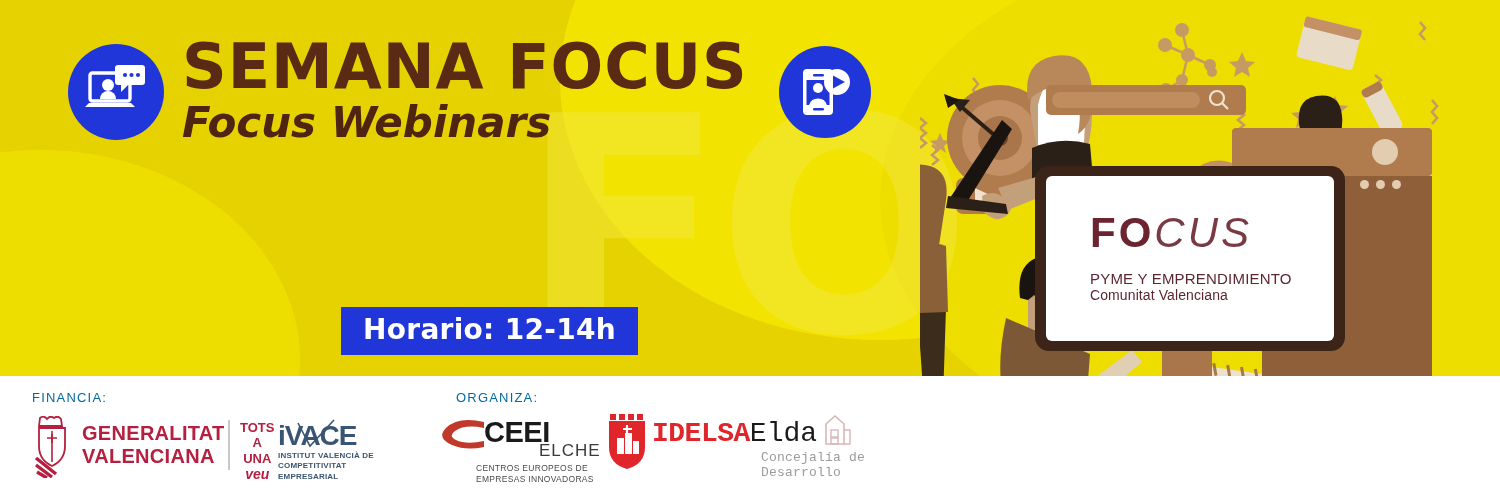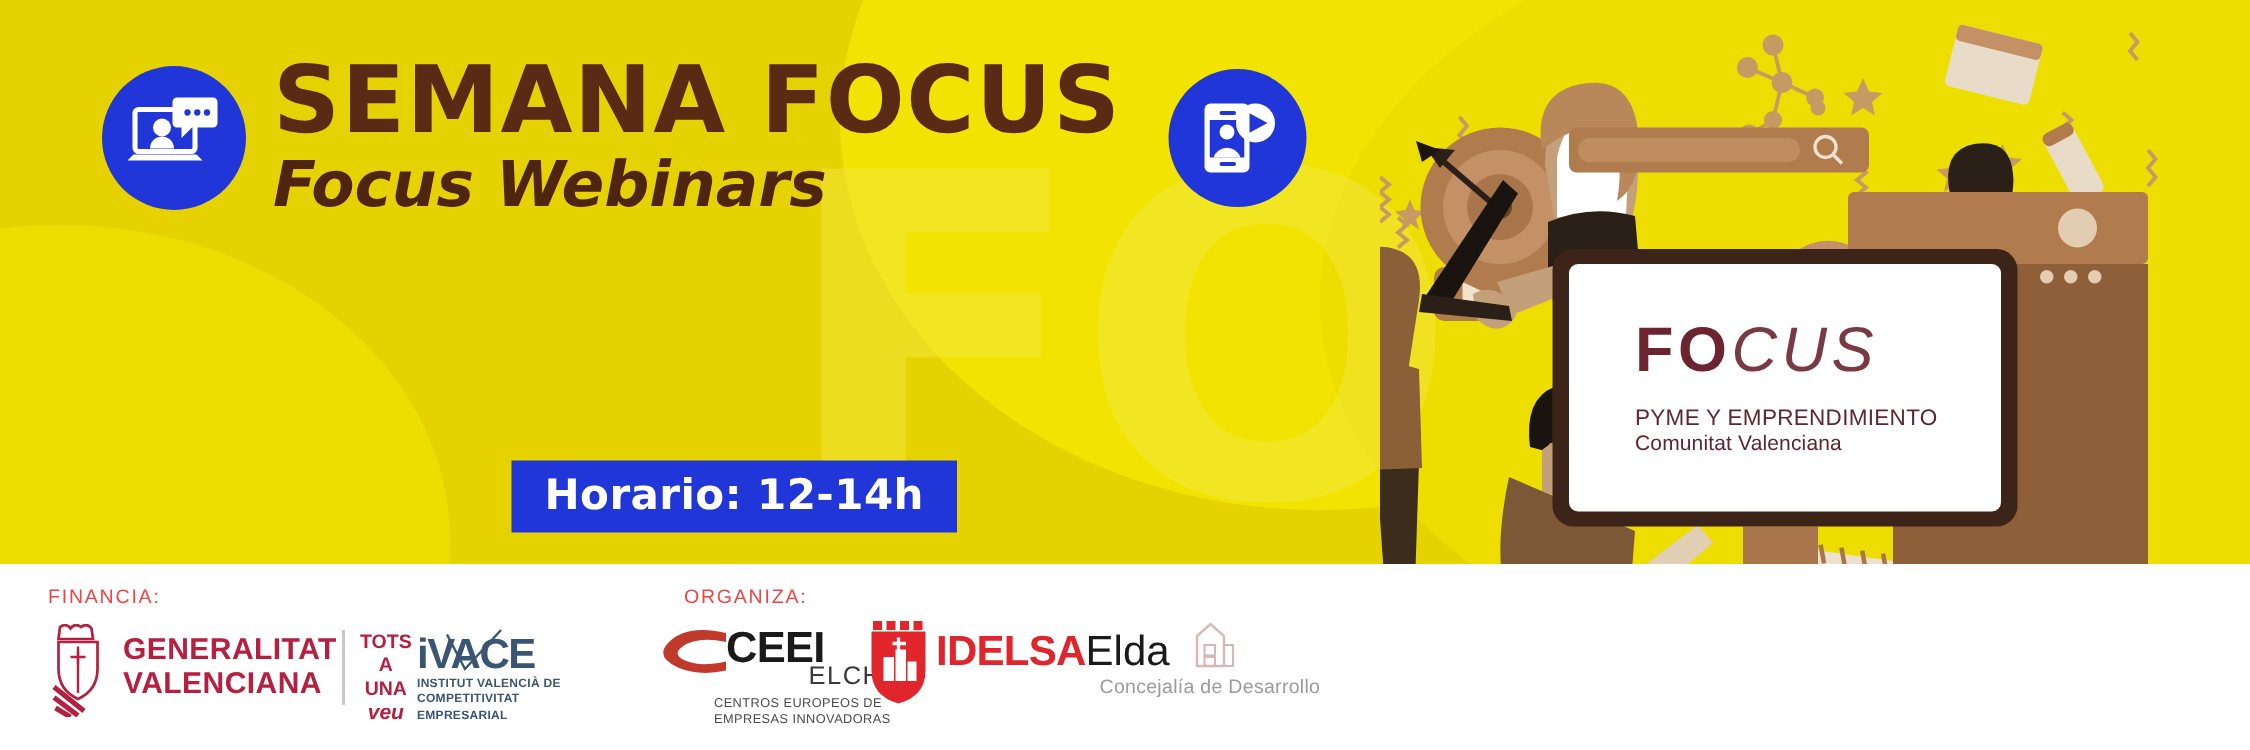--- a/index.html
+++ b/index.html
@@ -51,21 +51,21 @@
   .schedule {
     position:absolute; left:341px; top:307px;
     background:#2136d8; color:#ffffff;
     padding:6px 22px 9px 22px;
     font-size:28px; font-weight:bold; letter-spacing:.3px;
     font-family:"DejaVu Sans", sans-serif;
   }
 
   
   .footer { position:absolute; left:0; top:376px; width:1500px; height:124px; background:#ffffff; }
-  .f-label { position:absolute; font-size:13px; color:#ef4444; letter-spacing:1.2px; }
+  .f-label { position:absolute; font-size:13px; color:#0369a1; letter-spacing:1.2px; }
   .f-financia { left:32px; top:390px; }
   .f-organiza { left:456px; top:390px; }
 
   .logo { position:absolute; }
 
   
   .gv { left:30px; top:416px; width:240px; height:62px; }
   .gv-text { position:absolute; left:52px; top:6px; font-size:20px; font-weight:bold; color:#b52040; line-height:1.15; letter-spacing:.3px; }
   .gv-div { position:absolute; left:198px; top:4px; width:2px; height:50px; background:#c9c9c9; }
   .gv-tots { position:absolute; left:210px; top:4px; font-size:13px; font-weight:bold; color:#b52040; line-height:1.18; text-align:center; }
@@ -76,21 +76,21 @@
   .ivace-word { position:absolute; left:0; top:0; font-size:28px; font-weight:bold; color:#3a5573; letter-spacing:-1px;text-align:right; }
   .ivace-sub { position:absolute; left:0; top:31px; font-size:8px; font-weight:bold; color:#3a5573; line-height:1.3; letter-spacing:.2px; }
 
   
   .ceei { left:444px; top:416px; width:150px; height:62px; }
   .ceei-word { position:absolute; left:40px; top:0px; font-size:29px; font-weight:bold; color:#1a1a1a; letter-spacing:-.5px; }
   .ceei-elche { position:absolute; left:95px; top:25px; font-size:17px; color:#3a3a3a; letter-spacing:1px; }
   .ceei-sub { position:absolute; left:32px; top:47px; font-size:8.5px; color:#4a4a4a; line-height:1.35; letter-spacing:.3px; }
 
   
-  .idelsa { left:578px; top:412px; width:310px; height:62px; }
+  .idelsa { left:606px; top:412px; width:310px; height:62px;font-family:Liberation Mono, monospace; }
   .id-word { position:absolute; left:46px; top:6px; font-size:28px; font-weight:bold; letter-spacing:-.5px; }
   .id-red { color:#e0252b; }
   .id-black { color:#1a1a1a; font-weight:normal; letter-spacing:0; }
   .id-sub { position:absolute; left:155px; top:38px; font-size:13px; color:#9b9b9b; letter-spacing:.2px; }
 
   
   .illus { position:absolute; left:920px; top:0; width:580px; height:500px; }
   .monitor-frame { position:absolute; left:1035px; top:166px; width:310px; height:185px; background:#3d2418; border-radius:14px; }
   .monitor-screen { position:absolute; left:1046px; top:176px; width:288px; height:165px; background:#ffffff; border-radius:6px; }
   .focus-logo { position:absolute; left:1090px; top:212px; width:250px; }

